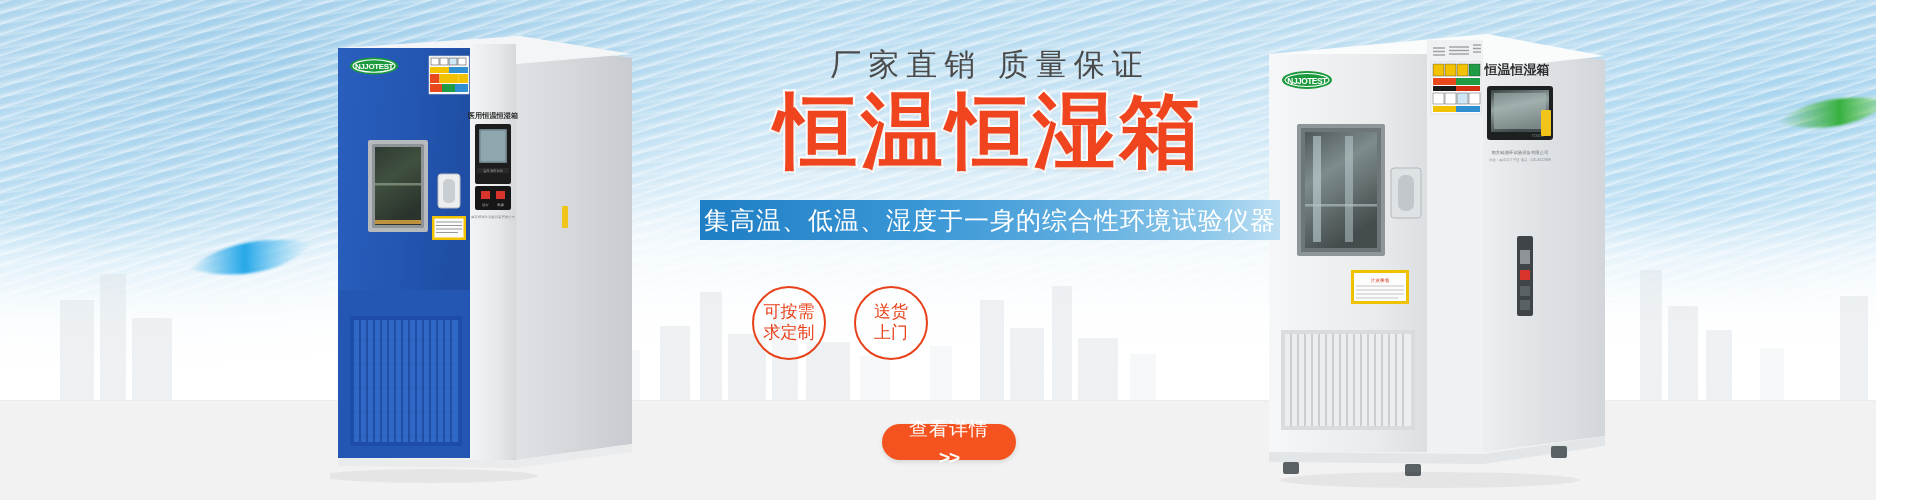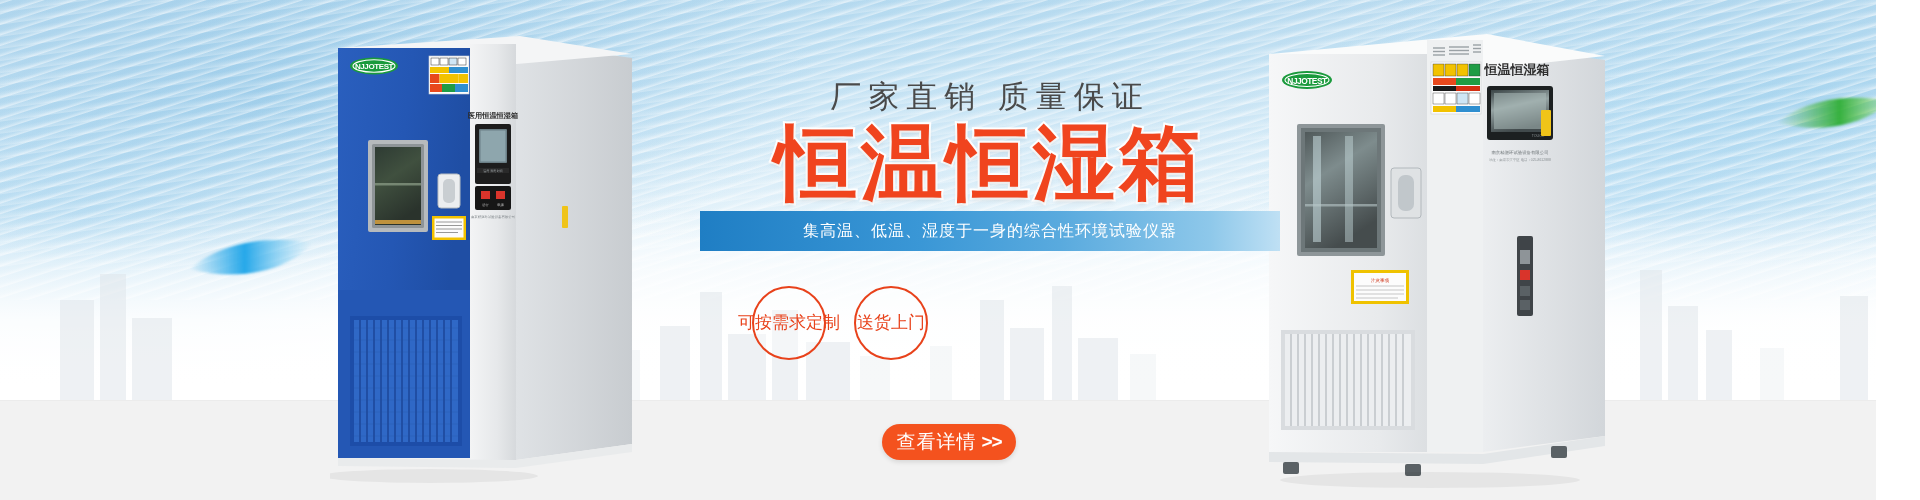--- a/index.html
+++ b/index.html
@@ -76,63 +76,64 @@
   .machine-right { left: 1255px; top: 18px; width: 350px; height: 472px; }
 
   
   .copy {
     position: absolute; left: 690px; top: 46px; width: 600px;
     text-align: center;
   }
   .tagline {
     font-size: 31px; letter-spacing: 7px; color: #4a4a4a;
     font-family: "Liberation Sans", "DejaVu Sans", sans-serif;
-    white-space: nowrap; line-height: 1.25; margin-top: 32px;
+    white-space: nowrap; line-height: 1.25;
   }
   .headline {
     margin-top: 2px;
     font-size: 82px; font-weight: bold; letter-spacing: 4px;
     color: #f0441e; line-height: 1.08; white-space: nowrap;
     -webkit-text-stroke: 4px #ffffff;
     paint-order: stroke fill;
     text-shadow: 0 3px 4px rgba(160,160,160,.22);
   }
   .subbar {
-    margin: 4px auto 0;
+    margin: 25px auto 0;
     width: 580px; height: 40px;
     display: flex; align-items: center; justify-content: center;
     background: linear-gradient(90deg, #1f7ec4 0%, #3a97d6 38%, #59aade 62%, #8ec8ea 88%, #bfe0f4 100%);
-    color: #ffffff; font-size: 16px; letter-spacing: 1px;
+    color: #ffffff; font-size: 25px; letter-spacing: 1px;
     white-space: nowrap;
   }
 
   
   .circles {
     position: absolute; left: 752px; top: 286px;
     display: flex; gap: 28px;
   }
   .circle {
     width: 74px; height: 74px; border-radius: 50%;
     border: 2px solid #e8421b;
-    display: flex; 
+    display: flex; flex-direction: column;
     align-items: center; justify-content: center;
     color: #e8421b; font-size: 17px; line-height: 1.22;
     background: rgba(255,255,255,0.35);
   }
   .circle span { display: block; white-space: nowrap; }
 
   
   .cta {
     position: absolute; left: 882px; top: 424px;
     width: 134px; height: 36px; border-radius: 18px;
     background: #f4521e;
     color: #ffffff; font-size: 19px; letter-spacing: 1px;
     display: flex; align-items: center; justify-content: center;
     gap: 5px; cursor: pointer; white-space: nowrap;
     box-shadow: 0 2px 5px rgba(0,0,0,.12);
+    flex-direction: column;
   }
   .cta .arrows { font-weight: bold; letter-spacing: -1px; }
 </style>
 </head>
 <body>
 
 <div class="banner">
 
   <div class="sky-base"></div>
   <div class="streaks"></div>

